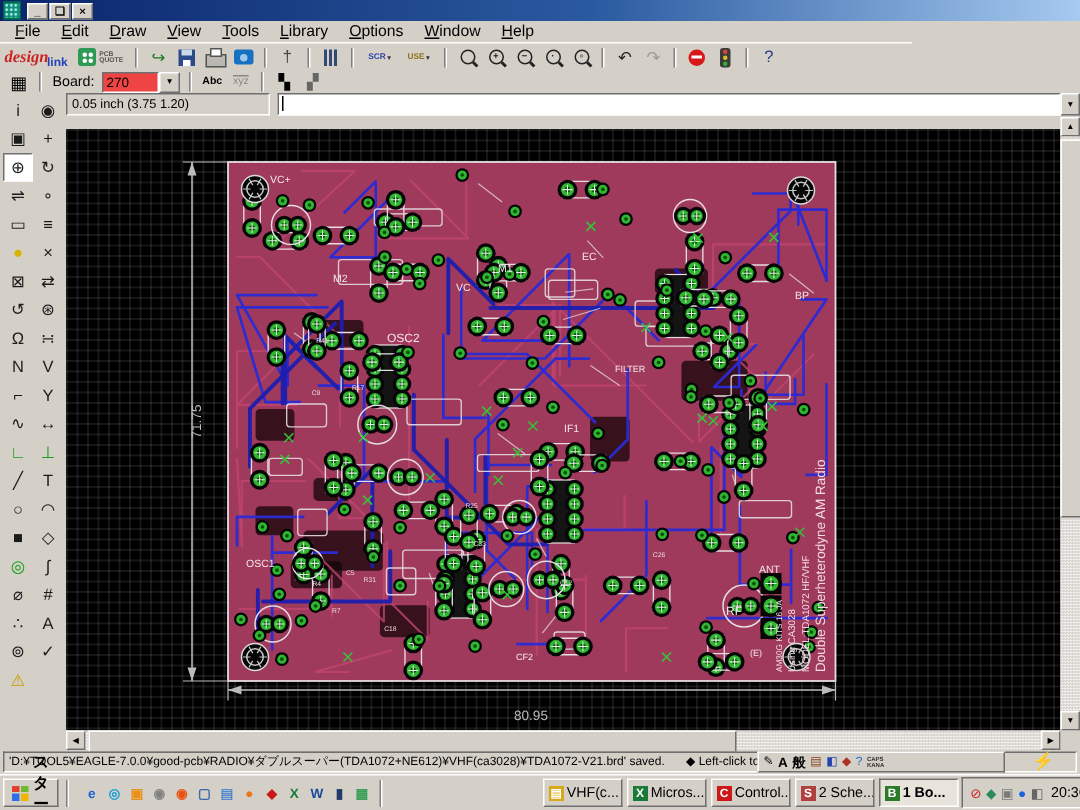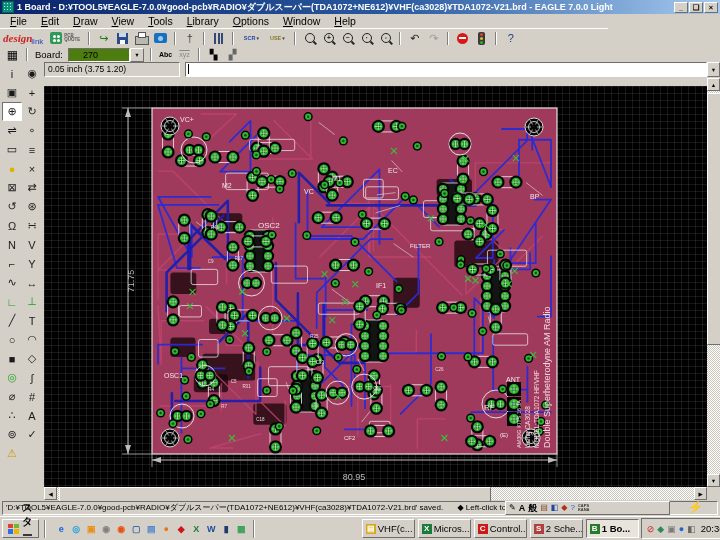--- a/index.html
+++ b/index.html
@@ -21,21 +21,21 @@
   .mitem u{text-decoration:underline}
   
   #tb1{left:0;top:28px;width:608px;height:19px;border-top:1px solid #fff;display:flex;align-items:center;padding-left:3px;box-sizing:border-box}
   #tb2{left:0;top:47px;width:720px;height:15px;display:flex;align-items:center;padding-left:3px;box-sizing:border-box}
   .sep{width:0;height:13px;border-left:1px solid #808080;border-right:1px solid #fff;margin:0 4px;flex:none}
   .tbtn{width:19px;height:17px;display:flex;align-items:center;justify-content:center;background:none;border:1px solid transparent;
         font-size:11px;padding:0;flex:none;font-family:"Liberation Sans",sans-serif}
   .tbtn .g{pointer-events:none}
   #brand{display:flex;align-items:center;margin-right:2px;flex:none}
   #brand .d1{font-family:"Liberation Serif",serif;font-style:italic;font-weight:bold;color:#c22;font-size:11px;line-height:10px}
-  #brand .d2{color:#2343bb;font-size:8px;position:relative;top:3px;left:-1px;font-weight:normal}
+  #brand .d2{color:#2343bb;font-size:8px;position:relative;top:3px;left:-1px;font-weight:bold}
   #pcbq{display:flex;align-items:center;margin:0 4px;flex:none}
   #pcbq .ic{width:12px;height:12px;background:#2f9a55;border-radius:2px;margin-right:2px;position:relative}
   #pcbq .ic:after{content:"";position:absolute;left:2.5px;top:2.5px;width:3px;height:3px;background:#fff;border-radius:50%;
        box-shadow:4px 0 0 #fff,0 4px 0 #fff,4px 4px 0 #fff}
   #pcbq .tx{font-size:4.5px;line-height:4.5px;color:#555;font-weight:bold}
   .flop{width:11px;height:11px;background:#2a4a8a;position:relative}
   .flop:before{content:"";position:absolute;left:2px;top:0;width:7px;height:4px;background:#c8d8e8}
   .flop:after{content:"";position:absolute;left:3px;bottom:0;width:5px;height:4px;background:#fff}
   .prn{width:12px;height:7px;background:#b8b8b0;border:1px solid #555;position:relative;margin-top:4px}
   .prn:before{content:"";position:absolute;left:2px;top:-5px;width:6px;height:4px;background:#fff;border:1px solid #555}
@@ -47,22 +47,22 @@
   .magic:after{content:"";position:absolute;width:4px;height:1.5px;background:#222;transform:rotate(45deg);right:-3.5px;bottom:-1px}
   .stopic{width:11px;height:11px;border-radius:50%;background:#d81818;position:relative}
   .stopic:after{content:"";position:absolute;left:2px;top:4.5px;width:7px;height:2px;background:#fff}
   .lightic{width:7px;height:13px;background:#3a3a3a;border-radius:2px;position:relative}
   .lightic:after{content:"";position:absolute;left:2px;top:1.5px;width:3px;height:3px;border-radius:50%;background:#e04040;
         box-shadow:0 4px 0 #d8c020,0 8px 0 #30b030}
   .minitx{font-size:5.5px;font-weight:bold}
   .dropg{font-size:5px;margin-left:1px;color:#333}
   
   .combo{display:flex;align-items:center;margin:0 2px}
-  .combo .val{width:32px;height:12px;background:#4d7c0f;border:1px solid;border-color:#6f6f6f #fff #fff #6f6f6f;
-              font-size:9px;line-height:12px;padding:0 14px}
+  .combo .val{width:32px;height:12px;background:#ef4444;border:1px solid;border-color:#6f6f6f #fff #fff #6f6f6f;
+              font-size:9px;line-height:12px;padding:0 2px}
   .combo .drop{width:14px;height:14px;font-size:5.5px;display:flex;align-items:center;justify-content:center;padding:0}
   .lbl{font-size:9.5px;margin:0 3px}
   
   #coordrow{left:44px;top:62px;width:676px;height:16px;display:flex;align-items:flex-start;box-sizing:border-box}
   #coordbox{width:128px;height:13px;font-size:8.5px;line-height:13px;padding:0 3px;background:#d4d0c8;white-space:nowrap;overflow:hidden;flex:none}
   #cmdwrap{flex:1;height:13px;background:#fff;margin-left:5px;position:relative}
   #cmdinput{position:absolute;inset:0;border:0;outline:0;font-size:9px;padding:0 2px;background:transparent;font-family:"Liberation Sans",sans-serif}
   #caret{position:absolute;left:2px;top:1px;width:1px;height:10px;background:#000}
   #cmddrop{width:13px;height:15px;font-size:5.5px;display:flex;align-items:center;justify-content:center;flex:none;padding:0}
   
@@ -110,21 +110,20 @@
   #tray{margin-left:auto;height:19px;display:flex;align-items:center;gap:3px;padding:0 5px;font-size:9px}
   .tric{font-size:9px;line-height:10px}
   #clock{font-size:9.5px;margin-left:2px}
 </style>
 </head>
 <body>
 
 <div id="app">
   <div id="titlebar" class="abs">
     <span id="titleicon"></span>
-    <span id="titletext">1 Board - D:¥TOOL5¥EAGLE-7.0.0¥good-pcb¥RADIO¥ダブルスーパー(TDA1072+NE612)¥VHF(ca3028)¥TDA1072-V21.brd - EAGLE 7.0.0 Light</span>
     <button class="wbtn r3d">_</button>
     <button class="wbtn r3d">❏</button>
     <button class="wbtn r3d">×</button>
   </div>
 
   <div id="menubar" class="abs">
       <span class="mitem"><u>F</u>ile</span>
       <span class="mitem"><u>E</u>dit</span>
       <span class="mitem"><u>D</u>raw</span>
       <span class="mitem"><u>V</u>iew</span>

